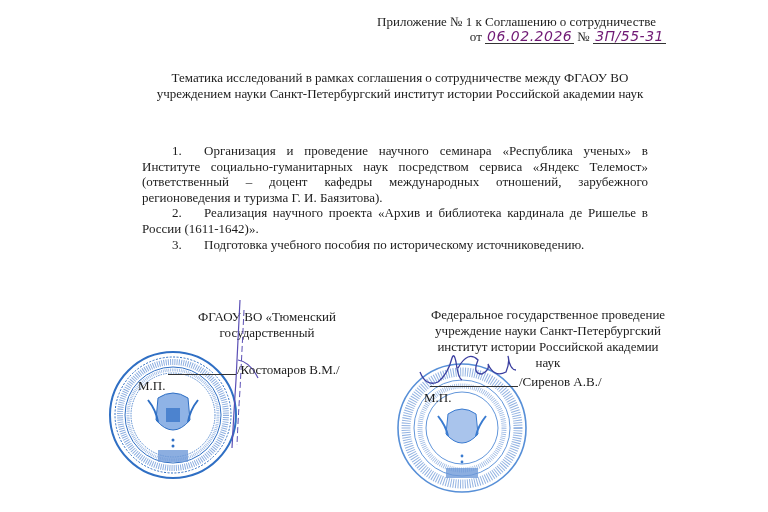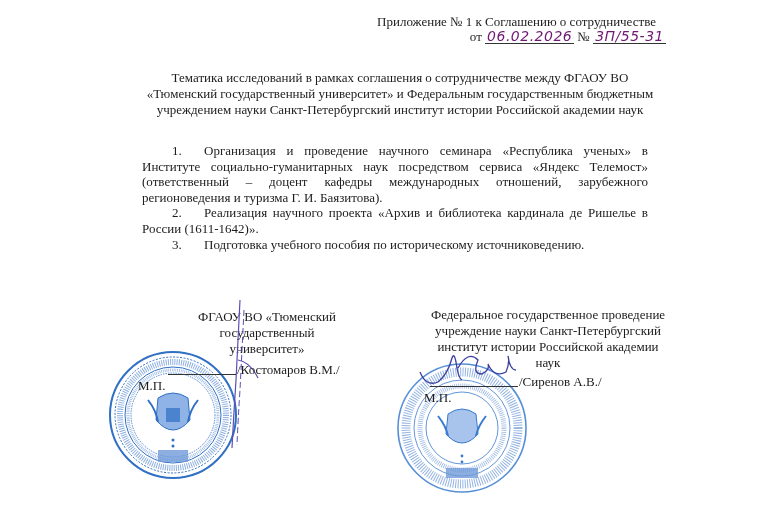--- a/index.html
+++ b/index.html
@@ -36,39 +36,37 @@
   <div class="txt" id="appendix">Приложение № 1 к Соглашению о сотрудничестве</div>
   <div class="txt" id="date-line">
     <span>от</span>
     <span class="ul hw">06.02.2026</span>
     <span>№</span>
     <span class="ul hw">3П/55-31</span>
   </div>
 
   <div class="txt" id="title">
     <div>Тематика исследований в рамках соглашения о сотрудничестве между ФГАОУ ВО</div>
-    <div>«Тюменский государственный университет» и Федеральным государственным бюджетным</div>
     <div>учреждением науки Санкт-Петербургский институт истории Российской академии наук</div>
   </div>
 
   <div class="list" style="top:143px;">
     <p class="para">
       <span class="num" style="left:30px;text-indent:0">1.</span><span>Организация и проведение научного семинара «Республика ученых» в Институте социально-гуманитарных наук посредством сервиса «Яндекс Телемост» (ответственный – доцент кафедры международных отношений, зарубежного регионоведения и туризма Г. И. Баязитова).</span>
     </p>
     <p class="para">
       <span class="num" style="left:30px;text-indent:0">2.</span><span>Реализация научного проекта «Архив и библиотека кардинала де Ришелье в России (1611-1642)».</span>
     </p>
     <p class="para">
       <span class="num" style="left:30px;text-indent:0">3.</span><span>Подготовка учебного пособия по историческому источниковедению.</span>
     </p>
   </div>
 
   <div class="txt" id="left-org">
     <div>ФГАОУ ВО «Тюменский государственный</div>
-    <div>университет»</div>
   </div>
 
   <svg style="left:108px;top:350px;" width="130" height="130" viewBox="0 0 130 130">
     <circle cx="65" cy="65" r="63" fill="none" stroke="#2f6fc4" stroke-width="2"></circle>
     <circle cx="65" cy="65" r="58" fill="none" stroke="#2f6fc4" stroke-width="1" stroke-dasharray="2 1.5"></circle>
     <circle cx="65" cy="65" r="48" fill="none" stroke="#2f6fc4" stroke-width="1"></circle>
     <circle cx="65" cy="65" r="42" fill="none" stroke="#2f6fc4" stroke-width="0.8" stroke-dasharray="1.5 1"></circle>
     <circle cx="65" cy="65" r="53" fill="none" stroke="#6f9ad8" stroke-width="6" stroke-dasharray="1 1.2" opacity="0.8"></circle>
     <circle cx="65" cy="65" r="45" fill="none" stroke="#6f9ad8" stroke-width="3" stroke-dasharray="0.8 1" opacity="0.7"></circle>
     <path d="M50 48 Q65 38 80 48 L82 70 Q65 90 48 70 Z" fill="#8fb3e6" stroke="#2f6fc4" stroke-width="1"></path>

